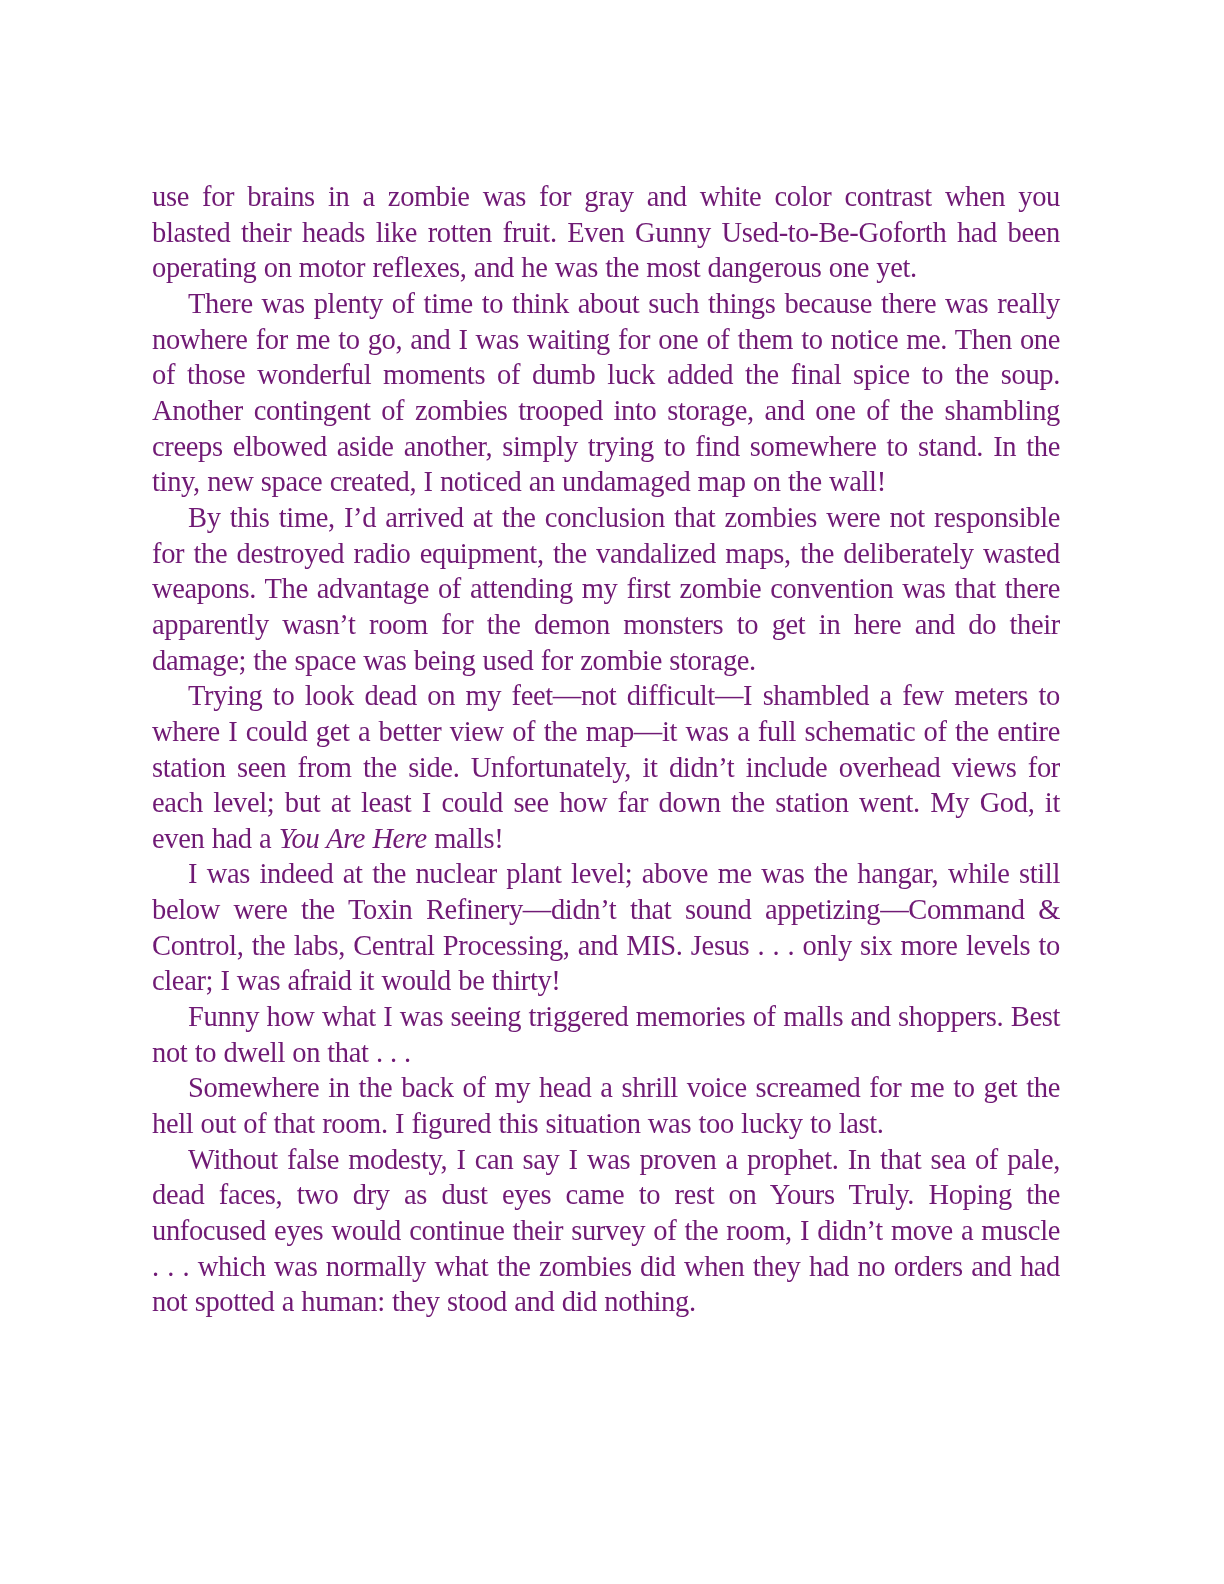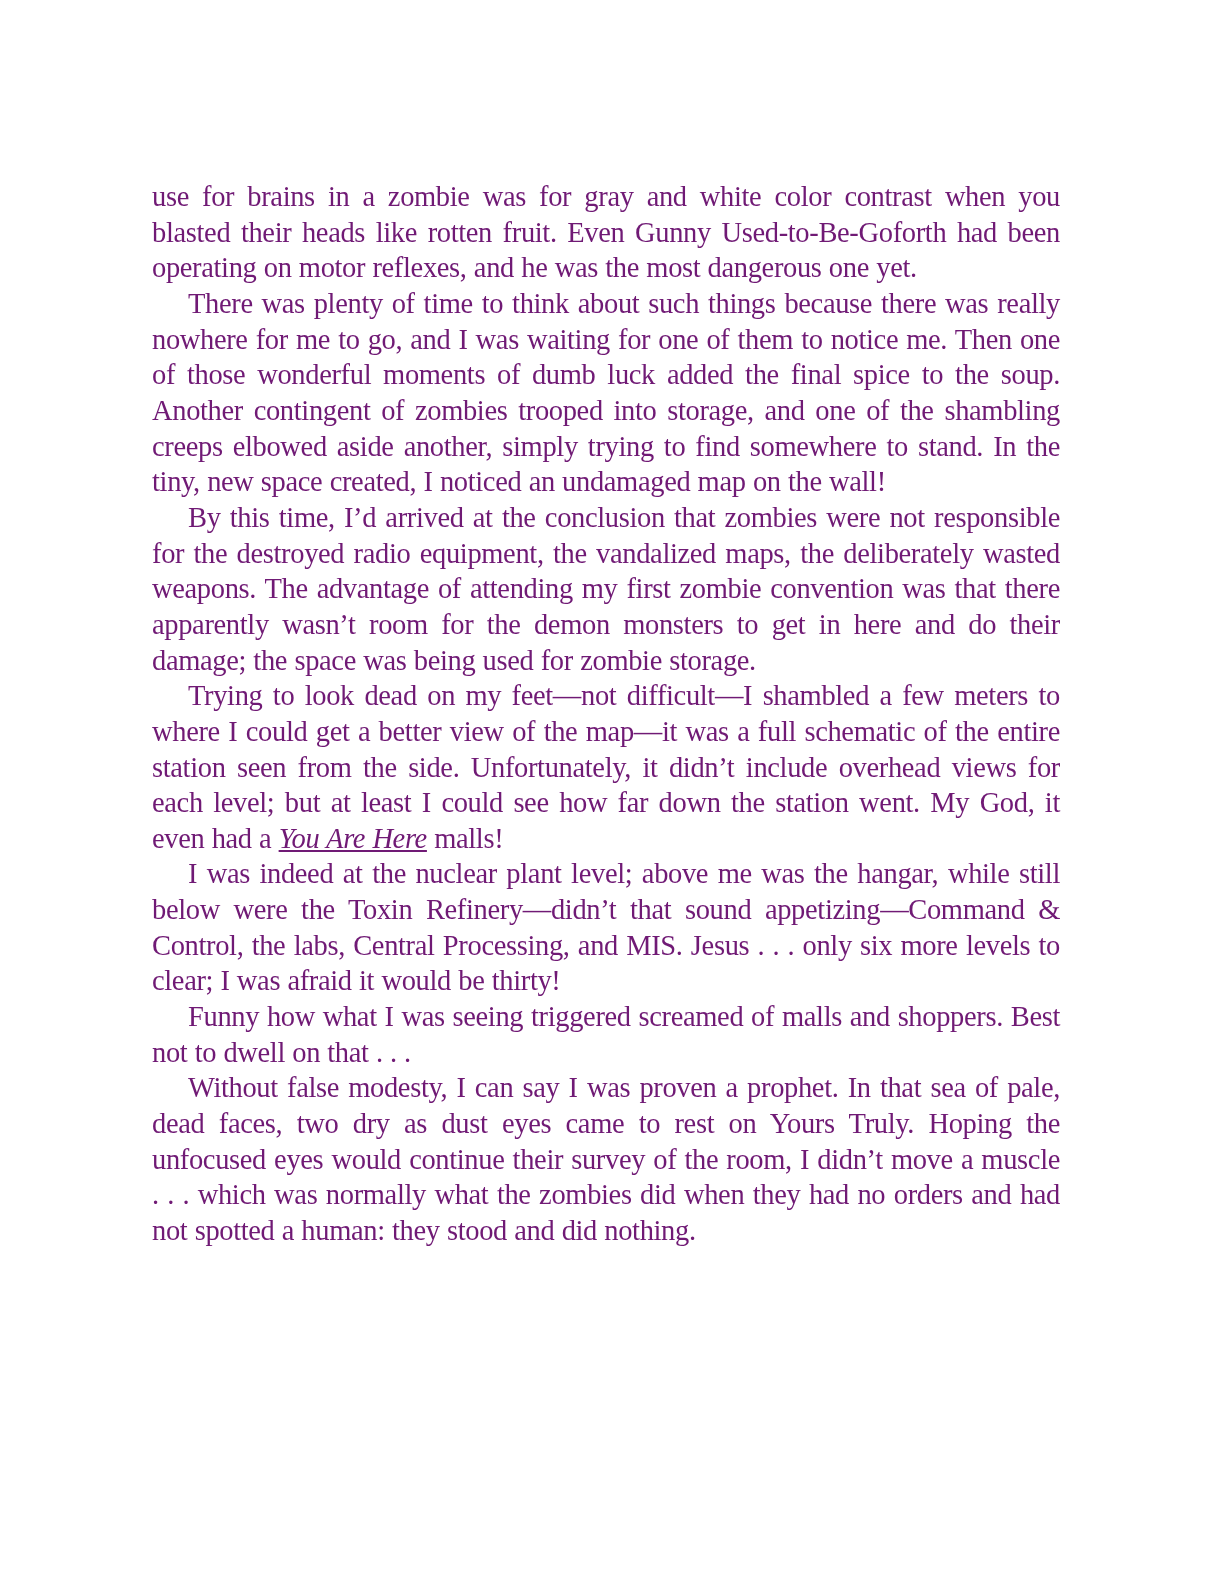--- a/index.html
+++ b/index.html
@@ -33,35 +33,35 @@
     hyphens: none;
   }
   .para.first {
     text-indent: 0;
   }
   .para.nolast {
     text-align-last: justify;
   }
   em {
     font-style: italic;
-    text-decoration: underline;
   }
 </style>
 </head>
 <body>
 
 <div class="page">
   <p class="para first"><span>use for brains in a zombie was for gray and white color contrast when you blasted their heads like rotten fruit. Even Gunny Used-to-Be-Goforth had been operating on motor reflexes, and he was the most dangerous one yet.</span></p>
 
   <p class="para"><span>There was plenty of time to think about such things because there was really nowhere for me to go, and I was waiting for one of them to notice me. Then one of those wonderful moments of dumb luck added the final spice to the soup. Another contingent of zombies trooped into storage, and one of the shambling creeps elbowed aside another, simply trying to find somewhere to stand. In the tiny, new space created, I noticed an undamaged map on the wall!</span></p>
 
   <p class="para"><span>By this time, I’d arrived at the conclusion that zombies were not responsible for the destroyed radio equipment, the vandalized maps, the deliberately wasted weapons. The advantage of attending my first zombie convention was that there apparently wasn’t room for the demon monsters to get in here and do their damage; the space was being used for zombie storage.</span></p>
 
   <p class="para"><span>Trying to look dead on my feet—not difficult—I shambled a few meters to where I could get a better view of the map—it was a full schematic of the entire station seen from the side. Unfortunately, it didn’t include overhead views for each level; but at least I could see how far down the station went. My God, it even had a </span><em>You Are Here</em><span> malls!</span></p>
 
   <p class="para"><span>I was indeed at the nuclear plant level; above me was the hangar, while still below were the Toxin Refinery—didn’t that sound appetizing—Command &amp; Control, the labs, Central Processing, and MIS. Jesus . . . only six more levels to clear; I was afraid it would be thirty!</span></p>
 
-  <p class="para"><span>Funny how what I was seeing triggered screamed of malls and shoppers. Best not to dwell on that . . .</span></p>
+  <p class="para"><span>Funny how what I was seeing triggered memories of malls and shoppers. Best not to dwell on that . . .</span></p>
 
+  <p class="para"><span>Somewhere in the back of my head a shrill voice screamed for me to get the hell out of that room. I figured this situation was too lucky to last.</span></p>
 
   <p class="para"><span>Without false modesty, I can say I was proven a prophet. In that sea of pale, dead faces, two dry as dust eyes came to rest on Yours Truly. Hoping the unfocused eyes would continue their survey of the room, I didn’t move a muscle . . . which was normally what the zombies did when they had no orders and had not spotted a human: they stood and did nothing.</span></p>
 
 </div>
 
 </body></html>

